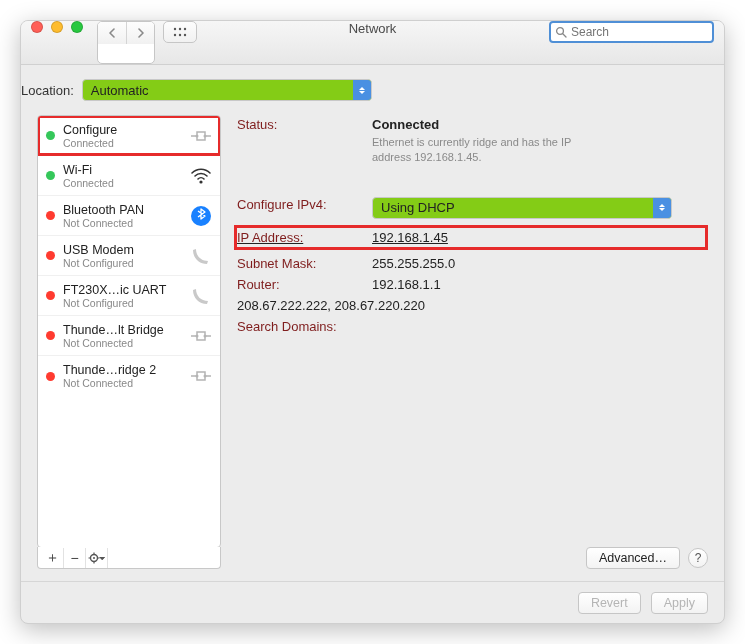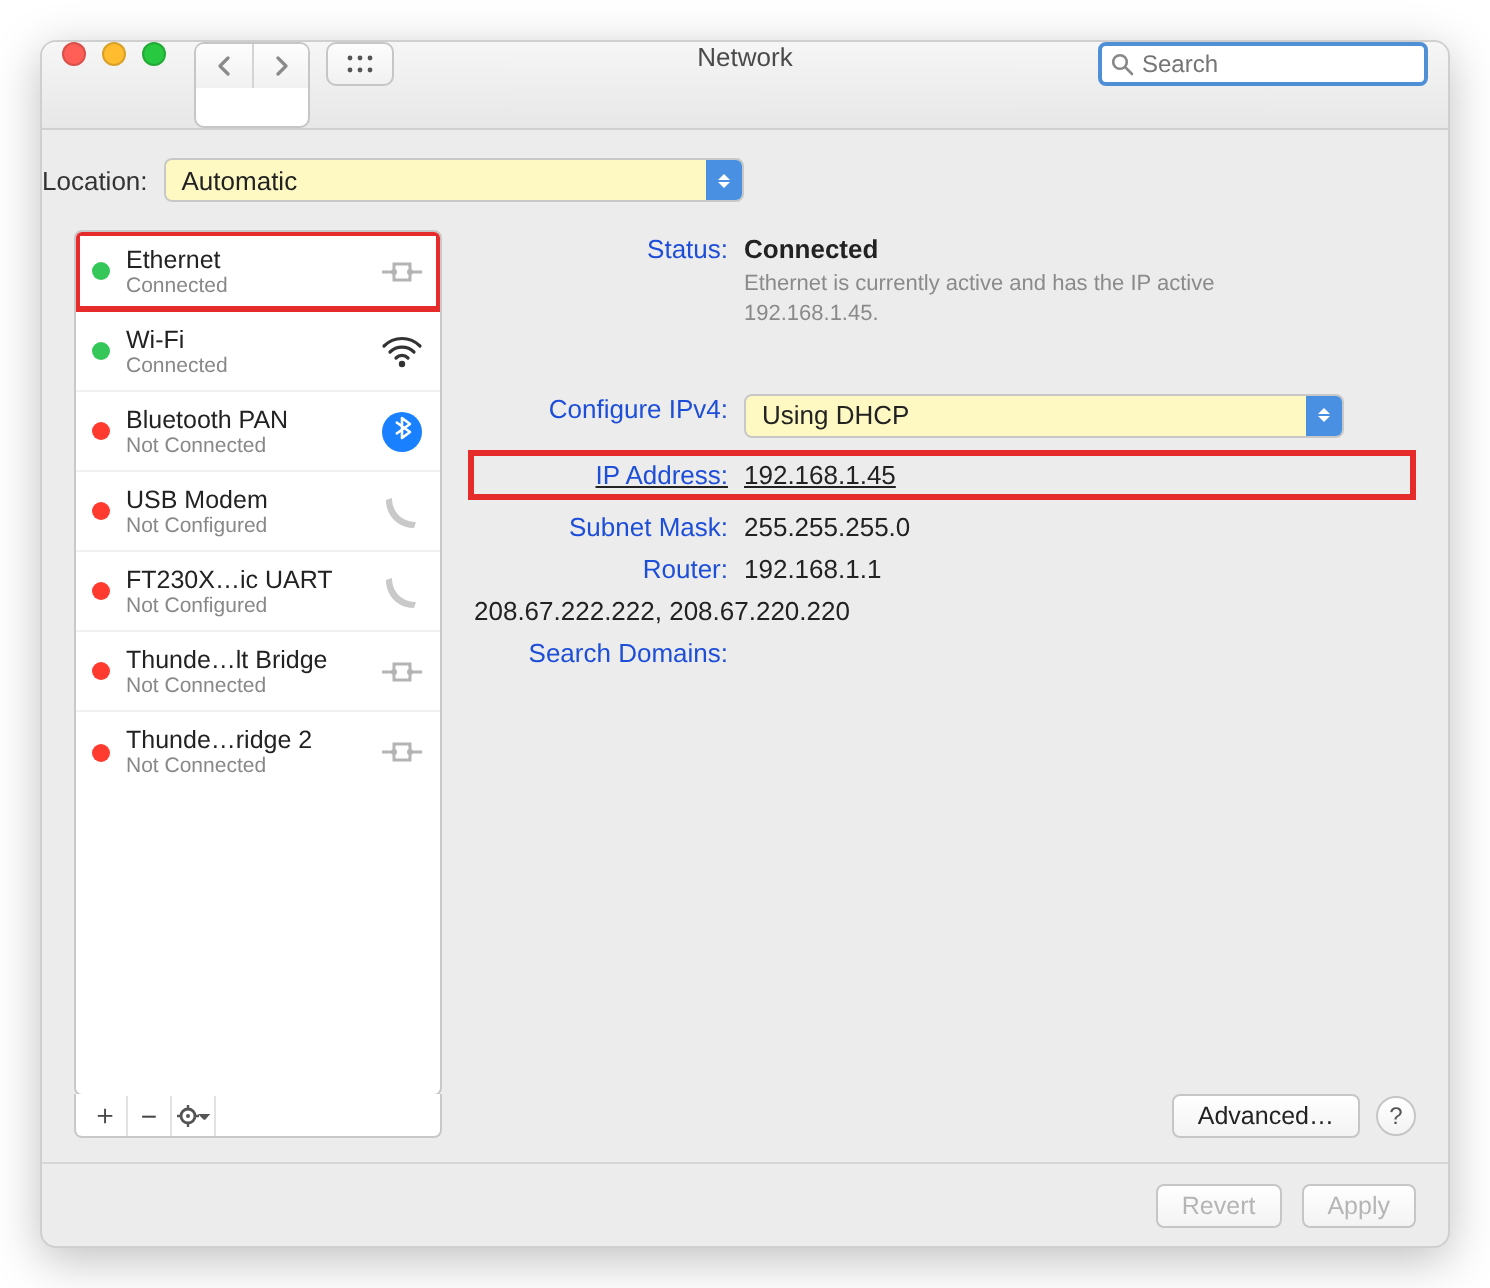--- a/index.html
+++ b/index.html
@@ -21,21 +21,21 @@
   .nav button{ width:28px; height:22px; background:linear-gradient(#fdfdfd,#f1f1f1); border:none; display:flex;align-items:center;justify-content:center; color:#6b6b6b;}
   .nav button + button{border-left:1px solid #d4d4d4;}
   .grid-btn{ margin-left:8px; width:34px;height:22px;border:1px solid #c6c6c6;border-radius:5px;background:linear-gradient(#fdfdfd,#f1f1f1);display:flex;align-items:center;justify-content:center;color:#555;}
   .win-title{ position:absolute; left:0; right:0; text-align:center; font-size:13px; color:#4a4a4a; font-weight:500; pointer-events:none;}
   .search-wrap{ margin-left:auto; width:165px; height:22px; border:2px solid #4f8fd6; border-radius:4px; background:#fff; display:flex; align-items:center; padding:0 4px;}
   .search-wrap svg{flex:none;}
   .search-wrap input{ flex:1; border:none; outline:none; font-size:12px; color:#555; background:transparent; padding-left:4px;}
   
   .location-row{ display:flex; align-items:center; gap:8px; padding:14px 0;}
   .location-row label{font-size:13px; color:#333;}
-  .select{ position:relative; height:22px; background:#fef9c3; border:1px solid #c8c8c8; border-radius:4px; display:flex; align-items:center; padding:0 29px 0 8px; font-size:13px; color:#222;}
+  .select{ position:relative; height:22px; background:#84cc16; border:1px solid #c8c8c8; border-radius:4px; display:flex; align-items:center; padding:0 29px 0 8px; font-size:13px; color:#222;}
   .select .end-cap{ position:absolute; right:0; top:0; bottom:0; width:18px; background:#4a90e2; border-radius:0 3px 3px 0; display:flex; flex-direction:column; align-items:center; justify-content:center; gap:1px;}
   .end-cap:before,.end-cap:after{content:""; width:0;height:0;border-left:3px solid transparent;border-right:3px solid transparent;}
   .end-cap:before{border-bottom:3px solid #fff;} .end-cap:after{border-top:3px solid #fff;}
   .loc-select{width:290px;}
   
   .content{ flex:1; display:flex; padding:0 16px 12px 16px; gap:16px;}
   .sidebar{ width:184px; display:flex; flex-direction:column;}
   .conn-list{ flex:1; background:#fff; border:1px solid #c8c8c8; border-radius:4px; overflow:hidden;}
   .row{ display:flex; align-items:center; padding:6px 6px 6px 8px; border-bottom:1px solid #f0f0f0; position:relative; height:40px;}
   .row:last-child{border-bottom:none;}
@@ -45,21 +45,21 @@
   .row .name{ font-size:12.5px; color:#222; white-space:nowrap; overflow:hidden; text-overflow:ellipsis;}
   .row .sub{ font-size:10.5px; color:#888;}
   .row .ico{ width:26px; height:26px; display:flex; align-items:center; justify-content:center; flex:none;}
   .row.selected{}
   .hilite-ethernet{ position:absolute; inset:-1px; border:3px solid #e62b2b; pointer-events:none;}
   .sidebar-foot{ height:22px; background:#fff; border:1px solid #c8c8c8; border-top:none; border-radius:0 0 4px 4px; display:flex; align-items:center; padding-left:4px; margin-top:-1px;}
   .sidebar-foot button{ width:22px; height:20px; background:transparent; border:none; border-right:1px solid #e2e2e2; color:#444; font-size:14px; display:flex;align-items:center;justify-content:center;}
   
   .detail{ flex:1; display:flex; flex-direction:column; font-size:13px; color:#222;}
   .kv{ display:flex; align-items:flex-start; margin-bottom:6px;}
-  .kv .k{ width:135px; text-align:right; padding-right:8px; color:#1d4ed8;}
+  .kv .k{ width:135px; text-align:left; padding-right:8px; color:#7f1d1d;}
   .kv .v{ flex:1; }
   .v-bold{ font-weight:600; }
   .status-desc{ font-size:11px; color:#8a8a8a; margin-top:3px; max-width:240px; line-height:1.35;}
   .cfg-select{width:300px;}
   .ip-highlight{ border:3px solid #e62b2b; display:inline-flex; padding:0; margin-left:-3px;text-decoration:underline; }
   .ip-highlight .kv{margin:0; padding:2px 10px 2px 0;}
   .ip-highlight .k{width:135px;}
   .detail-spacer{flex:1;}
   .detail-foot{ display:flex; justify-content:flex-end; align-items:center; gap:8px; margin-top:auto;}
   .mac-btn{ height:22px; padding:0 12px; background:linear-gradient(#fff,#f3f3f3); border:1px solid #c6c6c6; border-radius:4px; font-size:12.5px; color:#222;}
@@ -125,21 +125,21 @@
 
   <div class="content">
 
     <div class="sidebar">
       <div class="conn-list">
 
         <div class="row selected">
           <div class="hilite-ethernet"></div>
           <span class="dot green"></span>
           <div class="txt">
-            <div class="name">Ethernet</div>
+            <div class="name">Configure</div>
             <div class="sub">Connected</div>
           </div>
           <span class="ico">
             <svg width="24" height="16">
                 <path d="M2 8h6M16 8h6M8 4h8v8H8z" stroke="#b4b4b4" stroke-width="1.5" fill="none"></path>
                 <circle cx="8" cy="8" r="1.5" fill="#b4b4b4"></circle>
                 <circle cx="16" cy="8" r="1.5" fill="#b4b4b4"></circle>
               </svg>
           </span>
         </div>
@@ -247,21 +247,21 @@
             </svg>
         </button>
       </div>
     </div>
 
     <div class="detail">
       <div class="kv" style="margin-top:2px;">
         <div class="k">Status:</div>
         <div class="v">
           <div class="v-bold">Connected</div>
-          <div class="status-desc">Ethernet is currently active and has the IP active 192.168.1.45.</div>
+          <div class="status-desc">Ethernet is currently ridge and has the IP address 192.168.1.45.</div>
         </div>
       </div>
 
       <div style="height:26px;"></div>
 
       <div class="kv">
         <div class="k">Configure IPv4:</div>
         <div class="v">
           <div class="select cfg-select">
             <span>Using DHCP</span>

